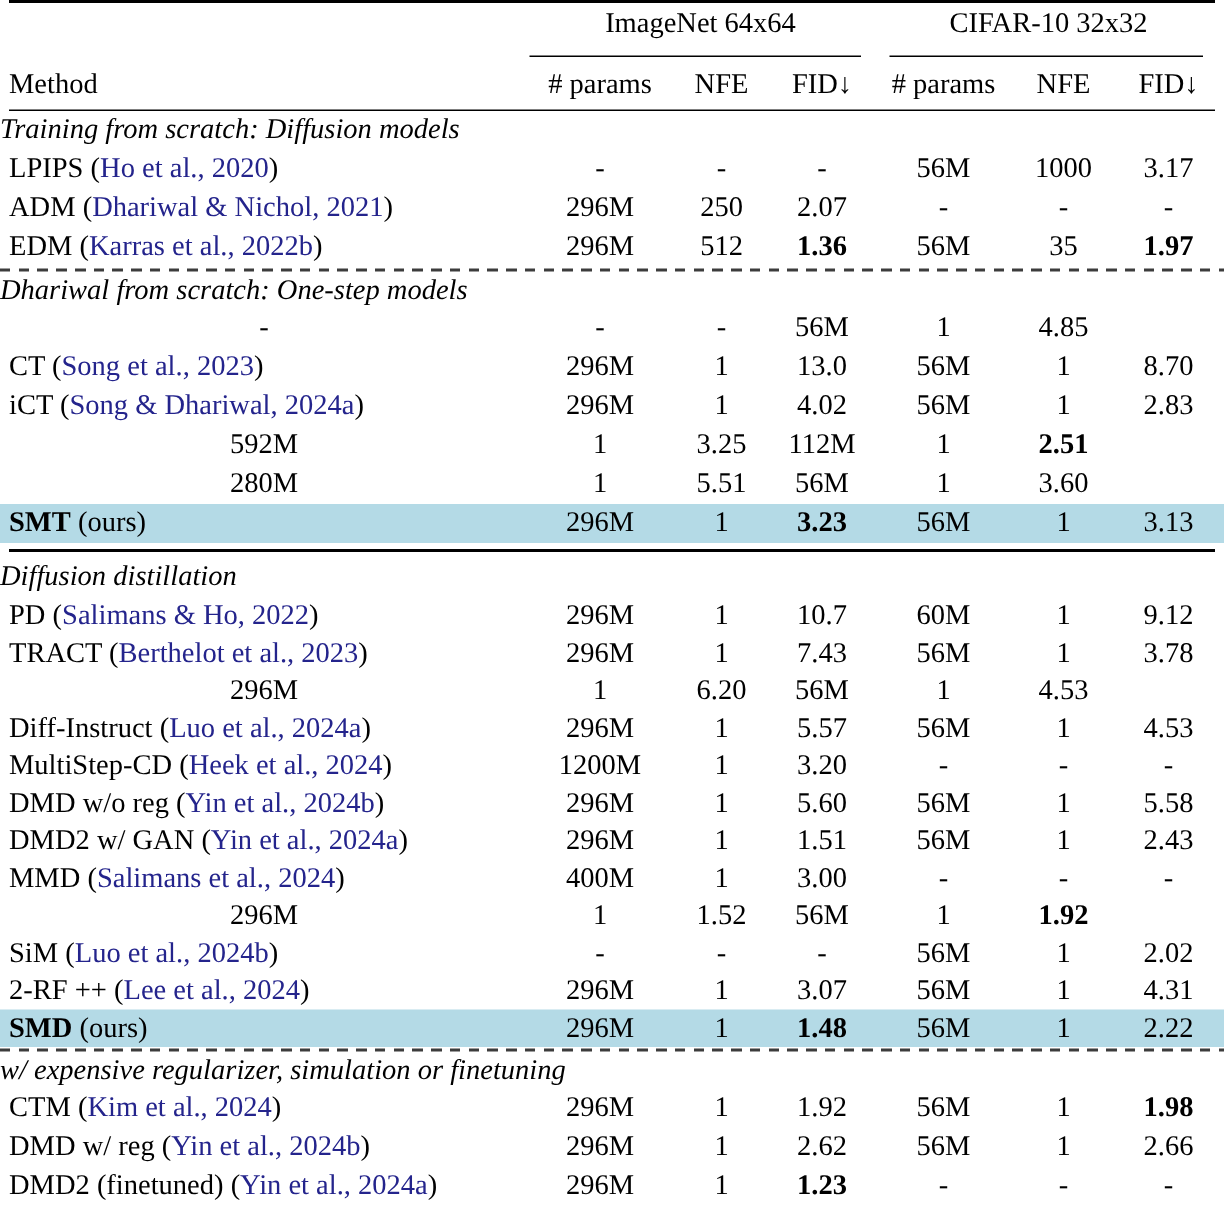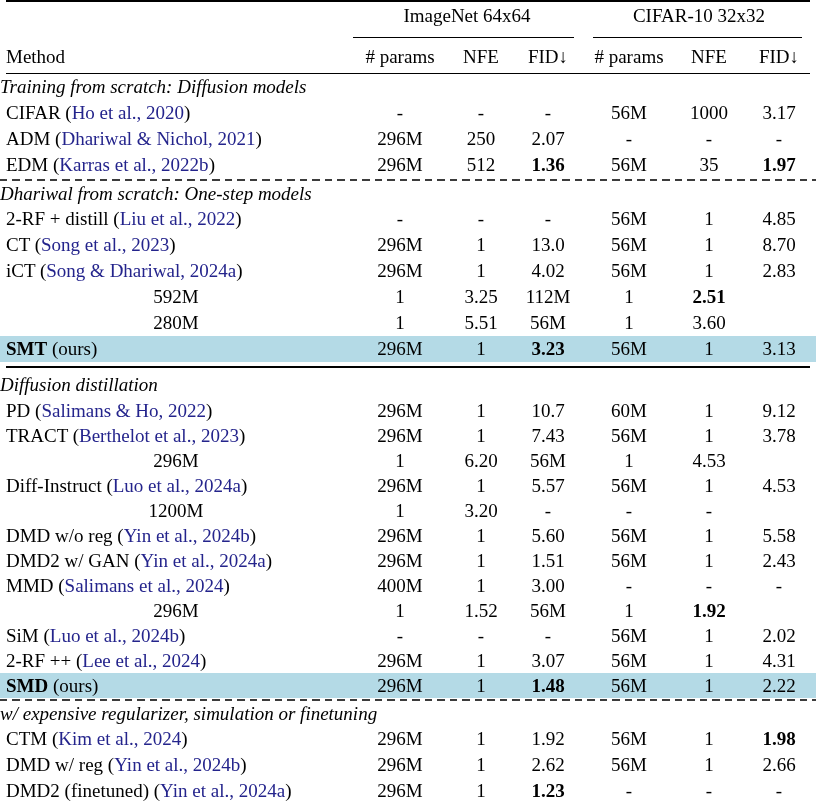--- a/index.html
+++ b/index.html
@@ -93,21 +93,21 @@
       <div class="cell val">NFE</div>
       <div class="cell val">FID↓</div>
     </div>
 
     <div class="midrule"></div>
 
     <div>
         <div class="sec sec0">
           <div class="title">Training from scratch: Diffusion models</div>
           <div class="row data">
-            <div class="cell method"><span>CIFAR</span> (<span class="cite">Ho et al., 2020</span>)</div>
+            <div class="cell method"><span>LPIPS</span> (<span class="cite">Ho et al., 2020</span>)</div>
             <div class="cell val">-</div>
             <div class="cell val">-</div>
             <div class="cell val">-</div>
             <div class="cell val">56M</div>
             <div class="cell val">1000</div>
             <div class="cell val">3.17</div>
           </div>
           <div class="row data">
             <div class="cell method"><span>ADM</span> (<span class="cite">Dhariwal &amp; Nichol, 2021</span>)</div>
             <div class="cell val">296M</div>
@@ -126,21 +126,20 @@
             <div class="cell val">35</div>
             <div class="cell val b">1.97</div>
           </div>
         </div>
         <div class="sec sec1">
           <div class="dashrow">
             <div class="dashline"></div>
           </div>
           <div class="title">Dhariwal from scratch: One-step models</div>
           <div class="row data">
-            <div class="cell method"><span>2-RF + distill</span> (<span class="cite">Liu et al., 2022</span>)</div>
             <div class="cell val">-</div>
             <div class="cell val">-</div>
             <div class="cell val">-</div>
             <div class="cell val">56M</div>
             <div class="cell val">1</div>
             <div class="cell val">4.85</div>
           </div>
           <div class="row data">
             <div class="cell method"><span>CT</span> (<span class="cite">Song et al., 2023</span>)</div>
             <div class="cell val">296M</div>
@@ -217,20 +216,21 @@
           <div class="row data">
             <div class="cell method"><span>Diff-Instruct</span> (<span class="cite">Luo et al., 2024a</span>)</div>
             <div class="cell val">296M</div>
             <div class="cell val">1</div>
             <div class="cell val">5.57</div>
             <div class="cell val">56M</div>
             <div class="cell val">1</div>
             <div class="cell val">4.53</div>
           </div>
           <div class="row data">
+            <div class="cell method"><span>MultiStep-CD</span> (<span class="cite">Heek et al., 2024</span>)</div>
             <div class="cell val">1200M</div>
             <div class="cell val">1</div>
             <div class="cell val">3.20</div>
             <div class="cell val">-</div>
             <div class="cell val">-</div>
             <div class="cell val">-</div>
           </div>
           <div class="row data">
             <div class="cell method"><span>DMD w/o reg</span> (<span class="cite">Yin et al., 2024b</span>)</div>
             <div class="cell val">296M</div>

